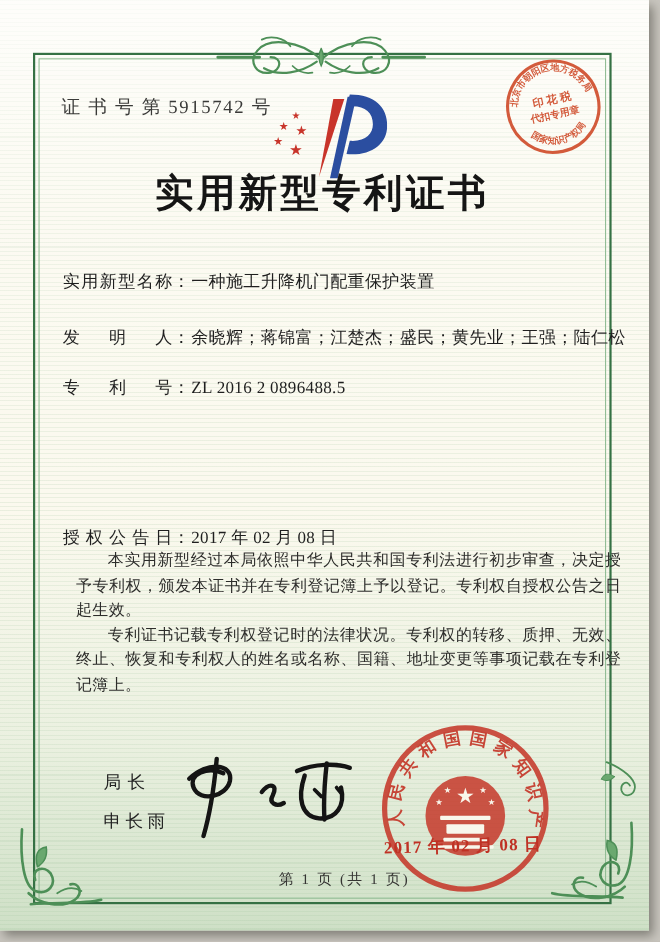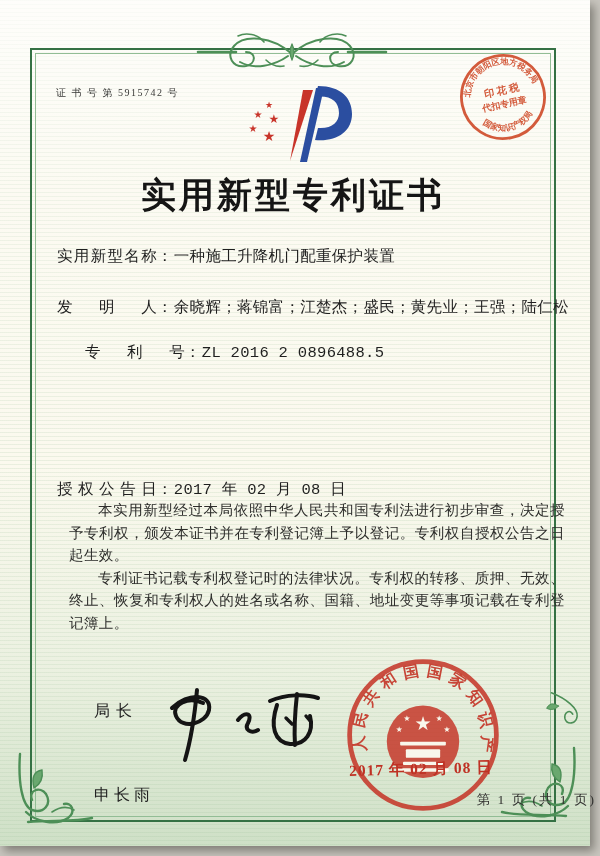--- a/index.html
+++ b/index.html
@@ -25,60 +25,60 @@
       rgba(152,193,150,0.45) 100%);
   }
   .frame {
     position: absolute; left: 30px; top: 48px; width: 526px; height: 774px;
     border: 2px solid #357144;
   }
   .frame-inner { position: absolute; inset: 3px; border: 1px solid #92bd95; }
 
   .cert-number {
     position: absolute; left: 56px; top: 86px;
-    font-size: 10px; letter-spacing: 1.5px; color: #3a3a38;
+    font-size: 17px; letter-spacing: 1.5px; color: #3a3a38;
   }
   .title {
-    position: absolute; left: 30px; top: 172px; width: 526px;
+    position: absolute; left: 30px; top: 152px; width: 526px;
     text-align: center; font-size: 35px; font-weight: bold;
     letter-spacing: 3px; color: #151515;
   }
   .logo { position: absolute; left: 246px; top: 84px; width: 106px; height: 82px; }
 
   .field { position: absolute; left: 57px; width: 480px; font-size: 15.5px; color: #1f1f1f; letter-spacing: 0.3px; white-space: nowrap; }
   .field .lbl {
     display: inline-block; width: 100px;
     text-align: justify; text-align-last: justify; text-justify: inter-character;
   }
-  .field .val { margin-left: 1px; font-family: Liberation Mono, monospace; }
-  .f0 { top: 246px; } .f1 { top: 297px; } .f2 { top: 342px; margin-left: 28px; }
+  .field .val { margin-left: 1px; }
+  .f0 { top: 246px; } .f1 { top: 297px; } .f2 { top: 342px; }
   .f3 { top: 388px; } .f4 { top: 433px; } .f5 { top: 479px; }
 
   .paragraphs {
     position: absolute; left: 69px; top: 499px; width: 496px;
     font-size: 14.5px; line-height: 22.6px; color: #2d2d2b;
     text-align: justify; letter-spacing: 0.4px;
   }
   .paragraphs p { text-indent: 2em; }
 
   .signoff-title { position: absolute; left: 94px; top: 701px; font-size: 16px; letter-spacing: 6px; color: #222; }
-  .signoff-name  { position: absolute; left: 94px; top: 737px; font-size: 16px; letter-spacing: 4px; color: #222; margin-top: 48px; }
+  .signoff-name  { position: absolute; left: 94px; top: 737px; font-size: 16px; letter-spacing: 4px; color: #222; }
   .signature { position: absolute; left: 158px; top: 684px; width: 172px; height: 82px; }
 
   .seal { position: absolute; left: 342px; top: 654px; width: 162px; height: 162px; opacity: 0.93; }
   .seal-date {
     position: absolute; left: 349px; top: 759px; z-index: 6;
     font-size: 15.5px; font-weight: bold; letter-spacing: 1px; color: #bf3124;
     transform: rotate(-1.5deg); white-space: nowrap;
   }
   .tax-stamp { position: absolute; left: 456px; top: 50px; width: 94px; height: 94px; transform: rotate(-12deg); opacity: 0.9; }
 
   .footer-page {
     position: absolute; left: 30px; top: 791px; width: 566px;
-    text-align: right; font-size: 13.5px; letter-spacing: 2px; color: #343432;
+    text-align: center; font-size: 13.5px; letter-spacing: 2px; color: #343432;
   }
 
   .ornament-top { position: absolute; left: 196px; top: 26px; width: 192px; height: 52px; }
   .flourish-bl { position: absolute; left: 12px; top: 748px; width: 84px; height: 82px; }
   .flourish-br { position: absolute; left: 498px; top: 742px; width: 84px; height: 82px; transform: scaleX(-1); }
   .flourish-br-up { position: absolute; left: 534px; top: 682px; width: 52px; height: 74px; transform: scaleX(-1) rotate(64deg); }
 </style>
 </head>
 <body>
 

